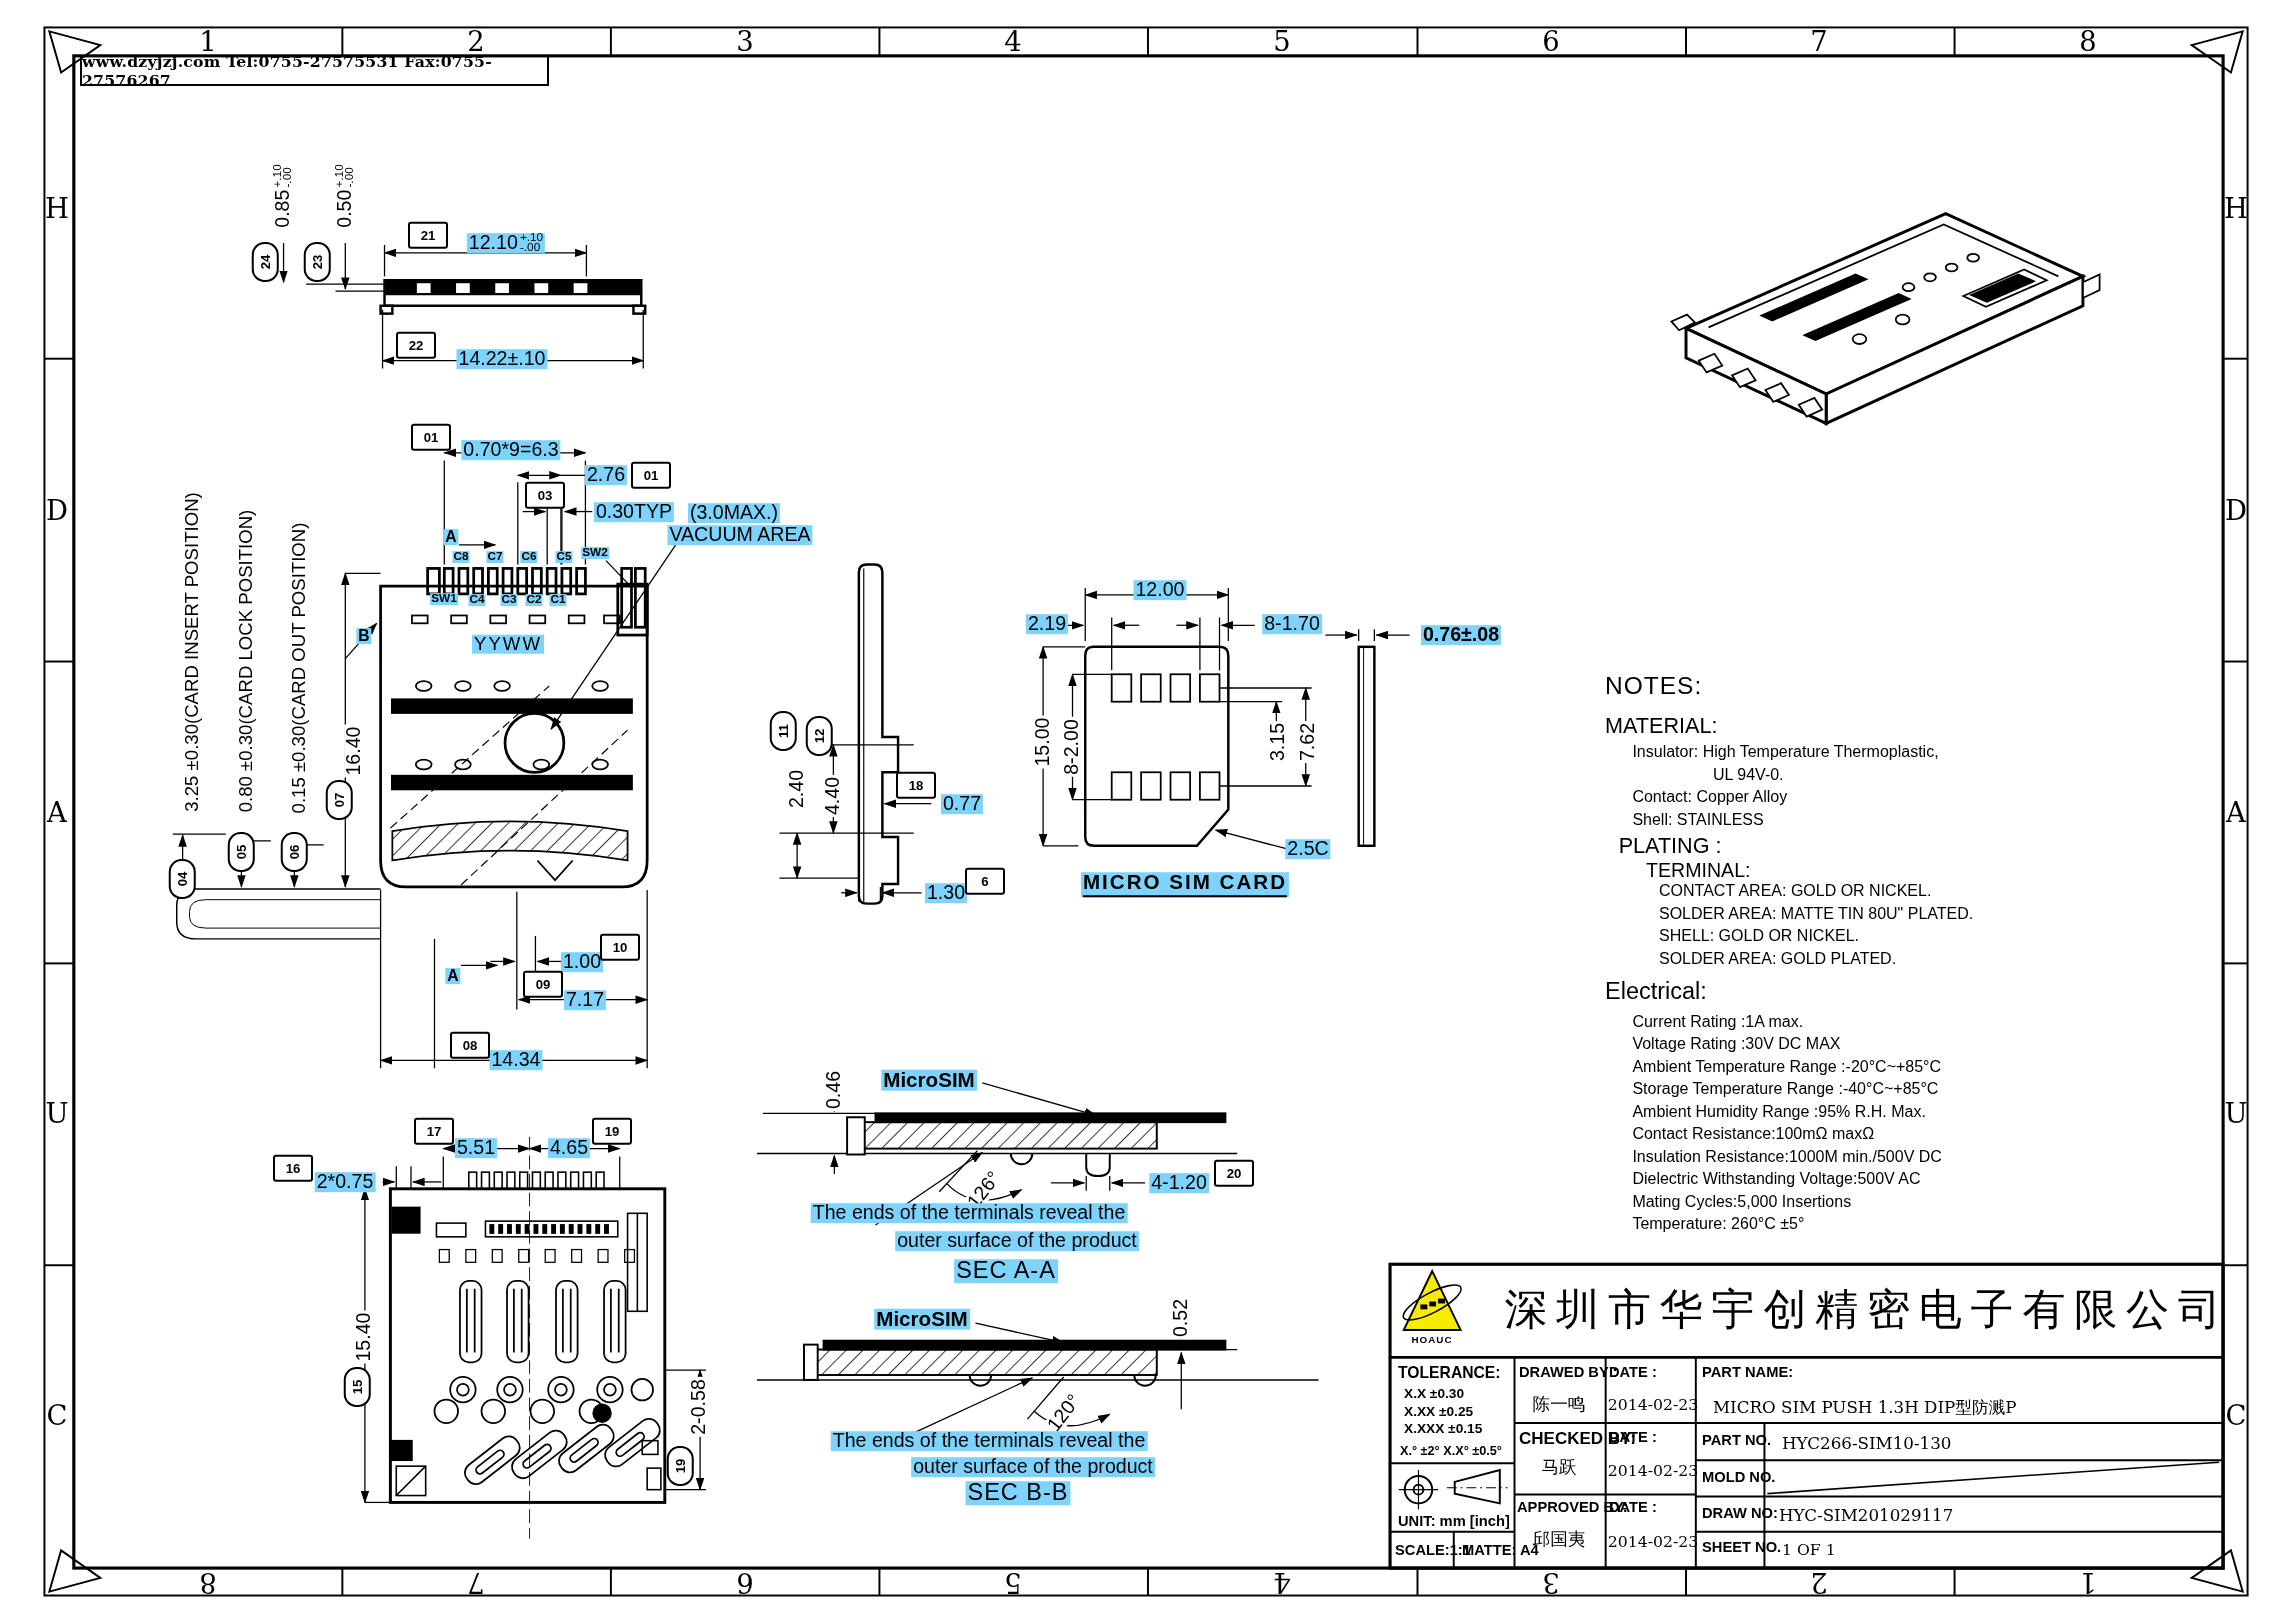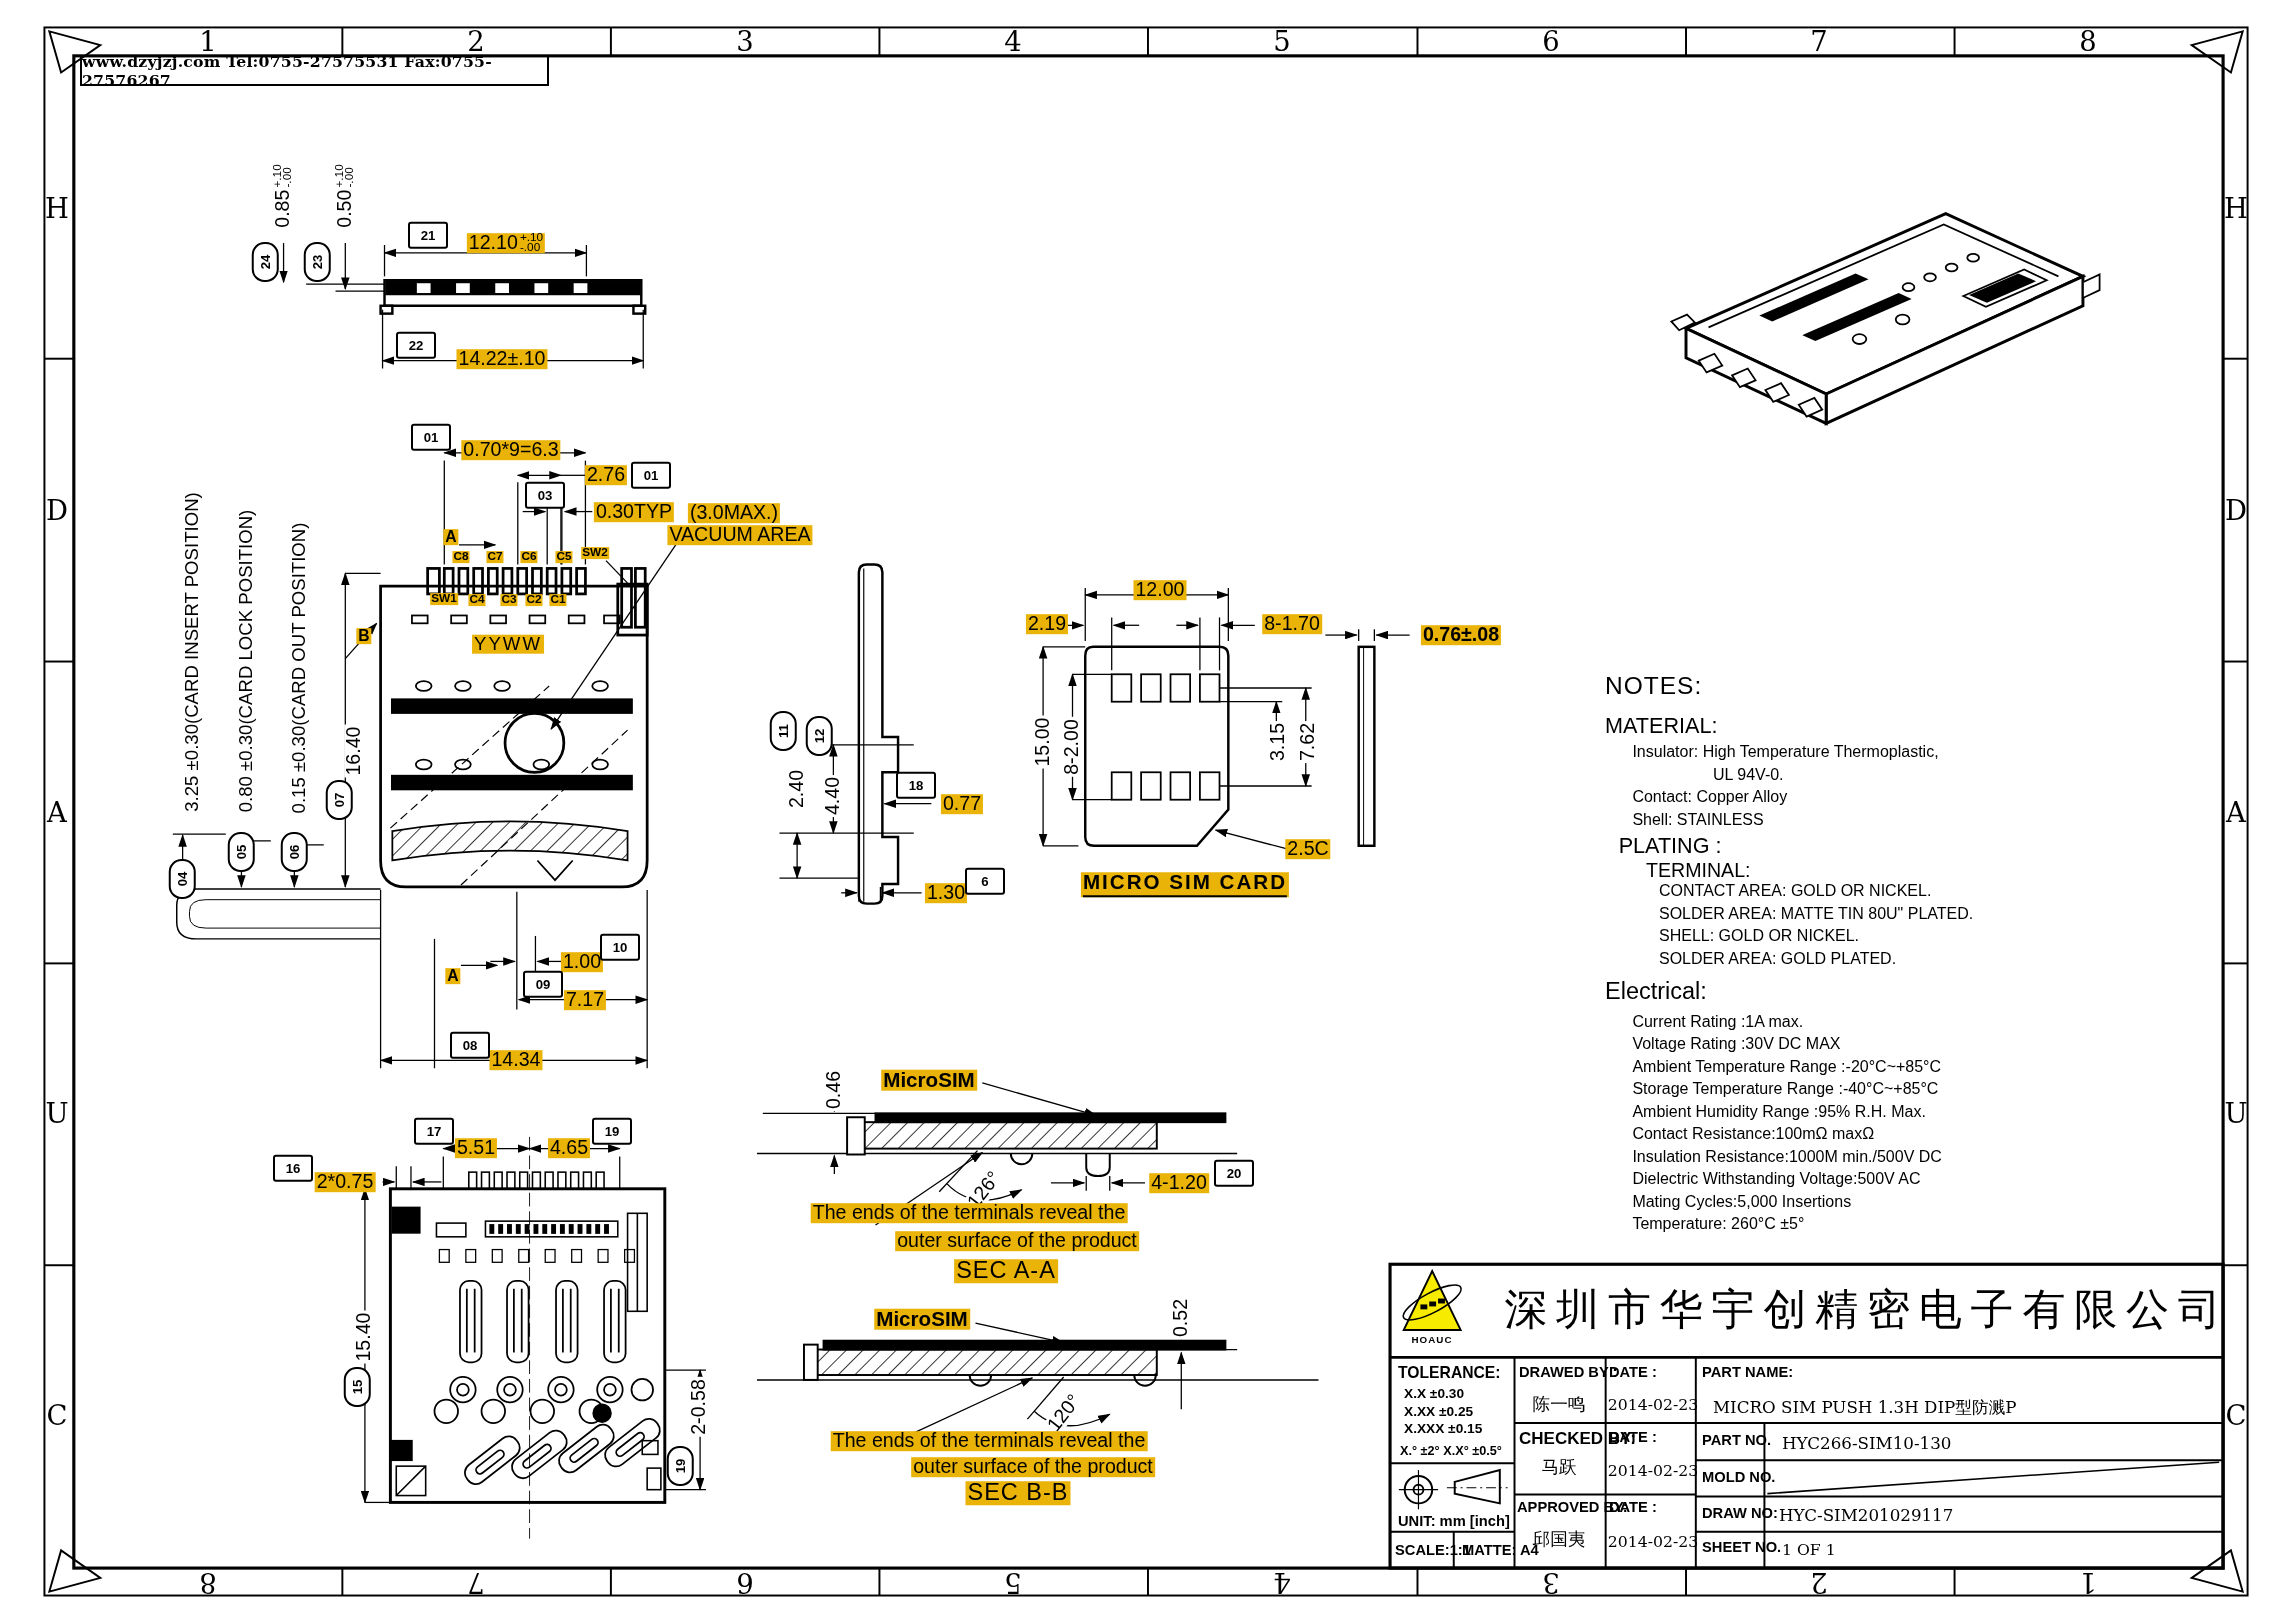--- a/index.html
+++ b/index.html
@@ -1,20 +1,20 @@
 <!DOCTYPE html>
 <html><head>
 <meta charset="utf-8">
 <style>
   html,body{margin:0;padding:0;background:#fff}
   #sheet{position:relative;width:2293px;height:1621px;background:#fff;overflow:hidden;
          font-family:"Liberation Sans",sans-serif;color:#000}
   #art{position:absolute;left:0;top:0}
   .t{position:absolute;display:flex;align-items:flex-end;white-space:nowrap;line-height:1;
-     background:#eab308;padding:0 2px;transform:translate(-50%,-50%)}
+     background:#7dd3fc;padding:0 2px;transform:translate(-50%,-50%)}
   .tv{position:absolute;display:flex;align-items:center;white-space:nowrap;line-height:1;
      background:#fff;padding:0 2px;transform:translate(-50%,-50%) rotate(-90deg)}
   .ta{position:absolute;white-space:nowrap;line-height:1;background:#fff;padding:0 2px;
      transform:translate(-50%,-50%) rotate(-52deg)}
   .dim{font-size:19.6px}
   .pin{font-size:11.8px;font-weight:bold;padding:0 1px}
   .lbl{font-size:15.7px;font-weight:bold}
   .big{font-size:23.5px;letter-spacing:1px}
   .note{font-size:19.6px}
   .ms{font-size:20.6px;font-weight:bold}

